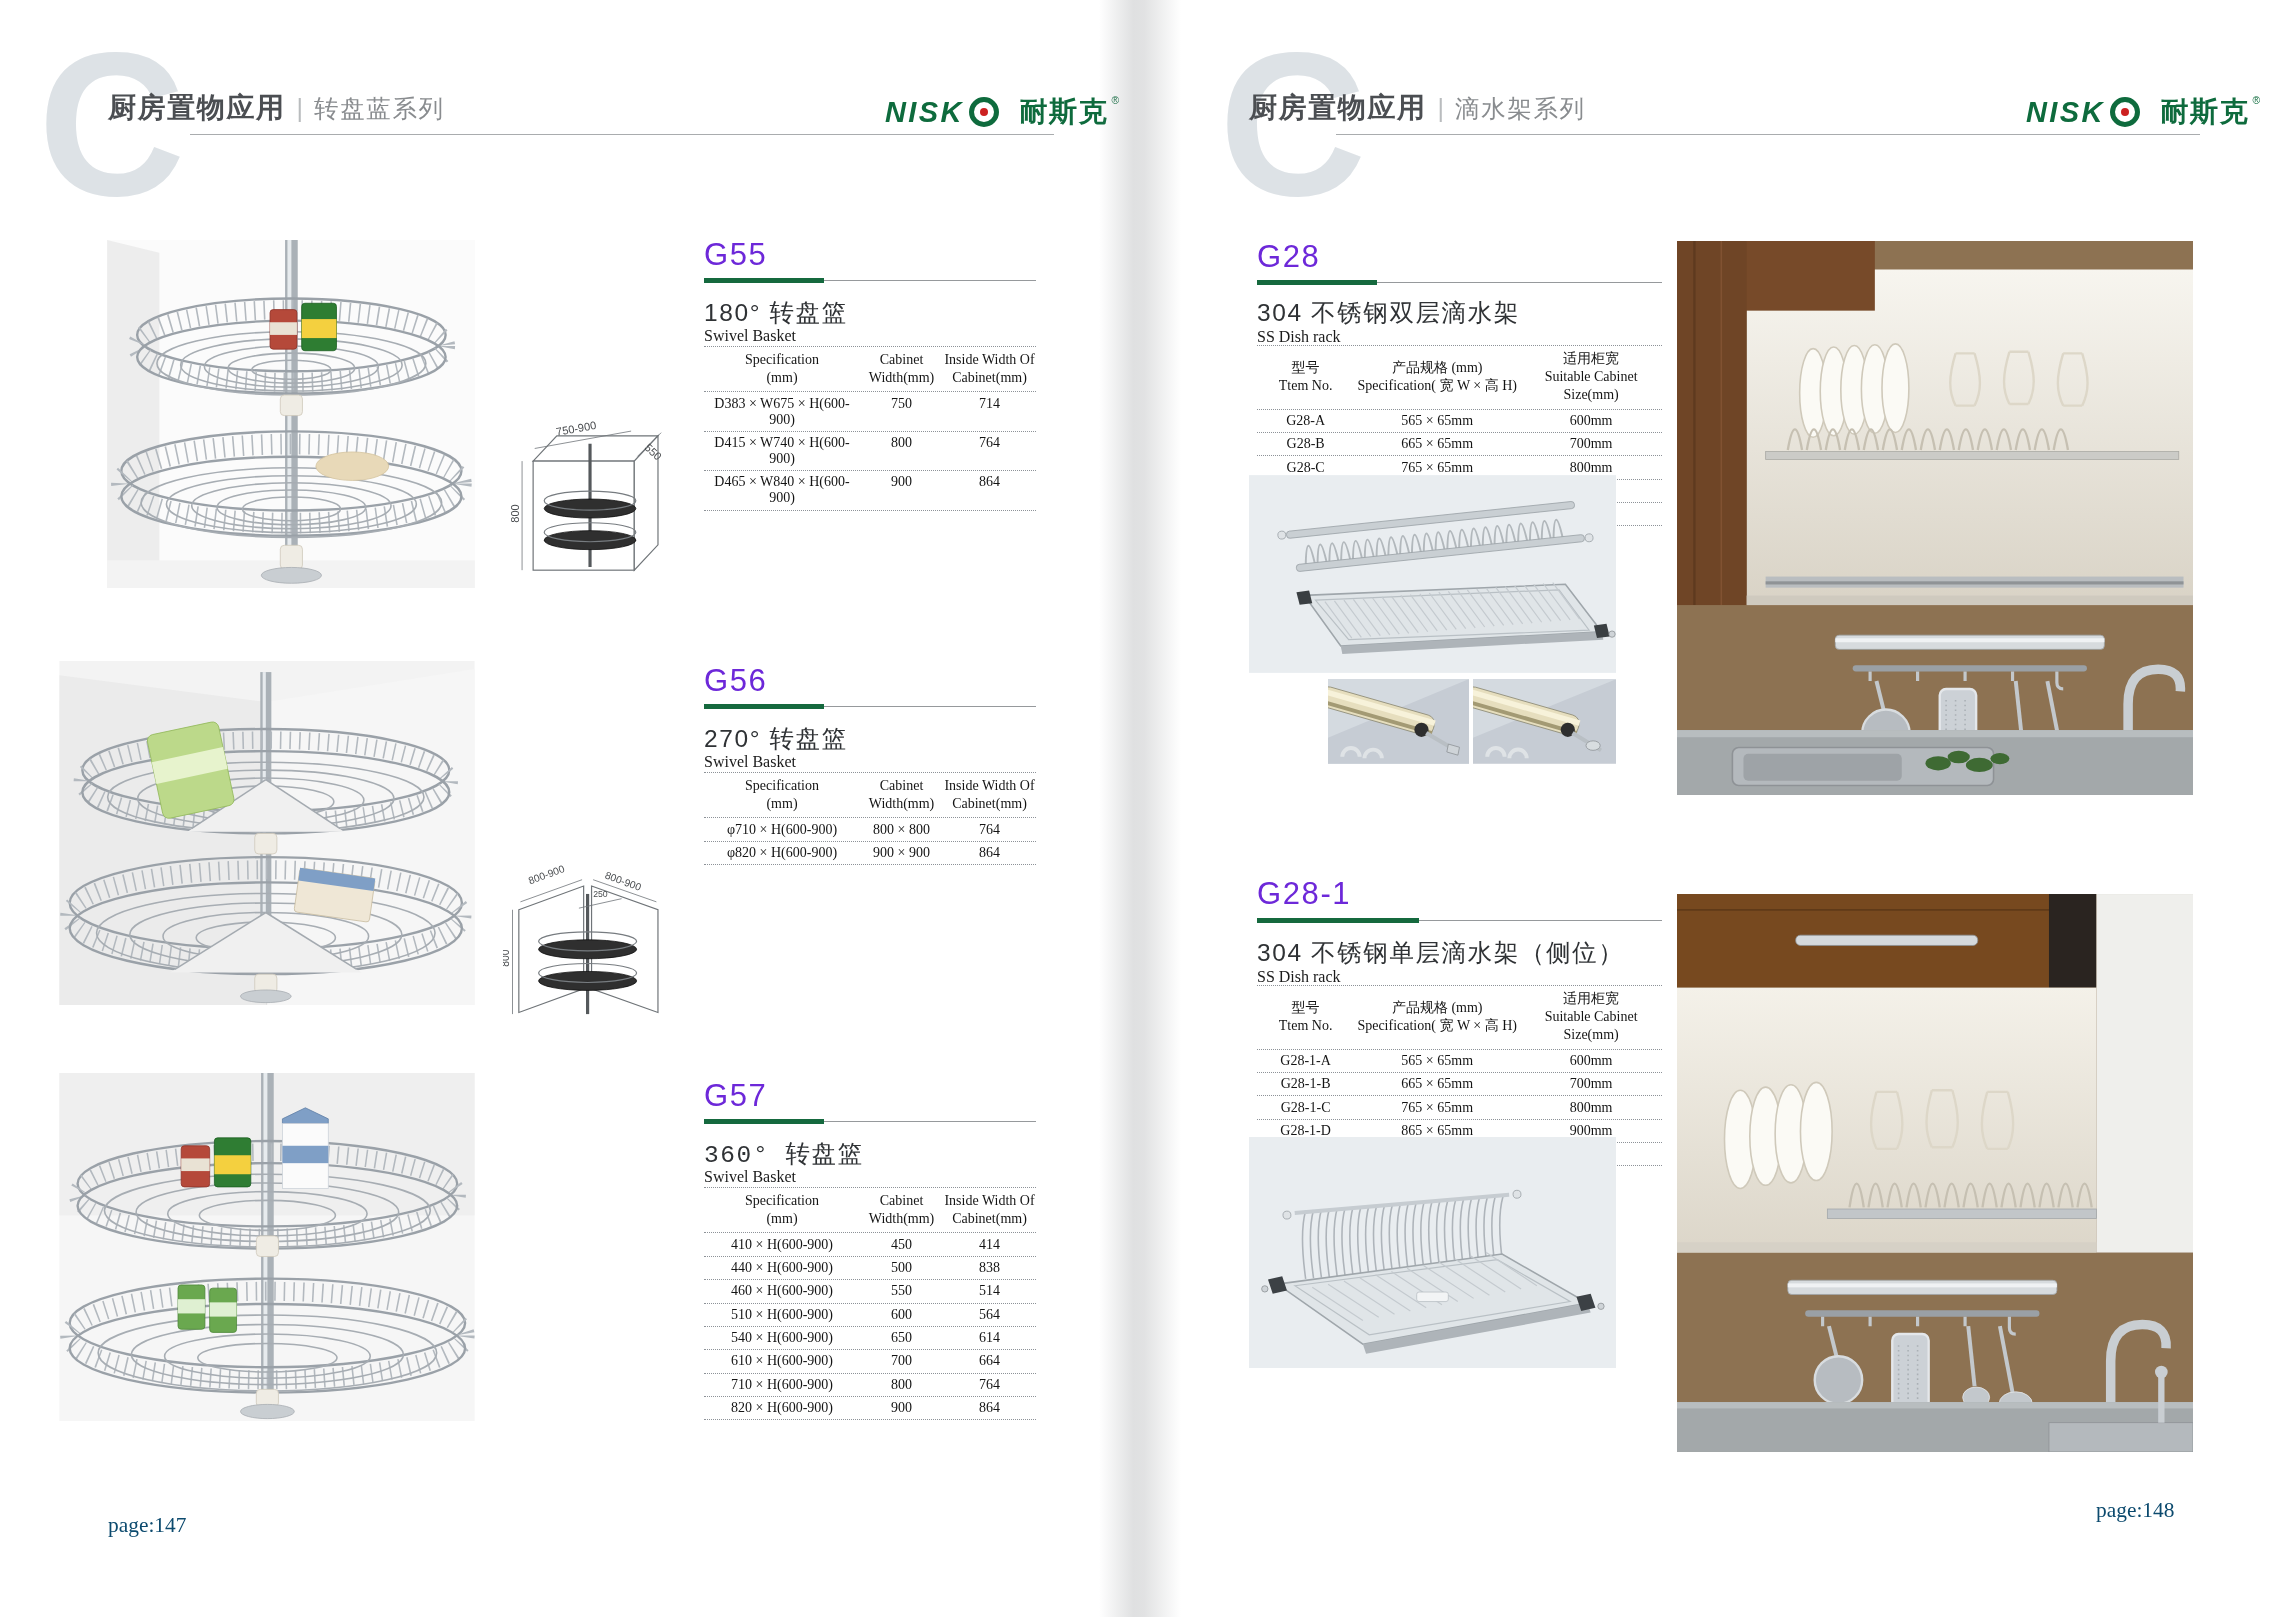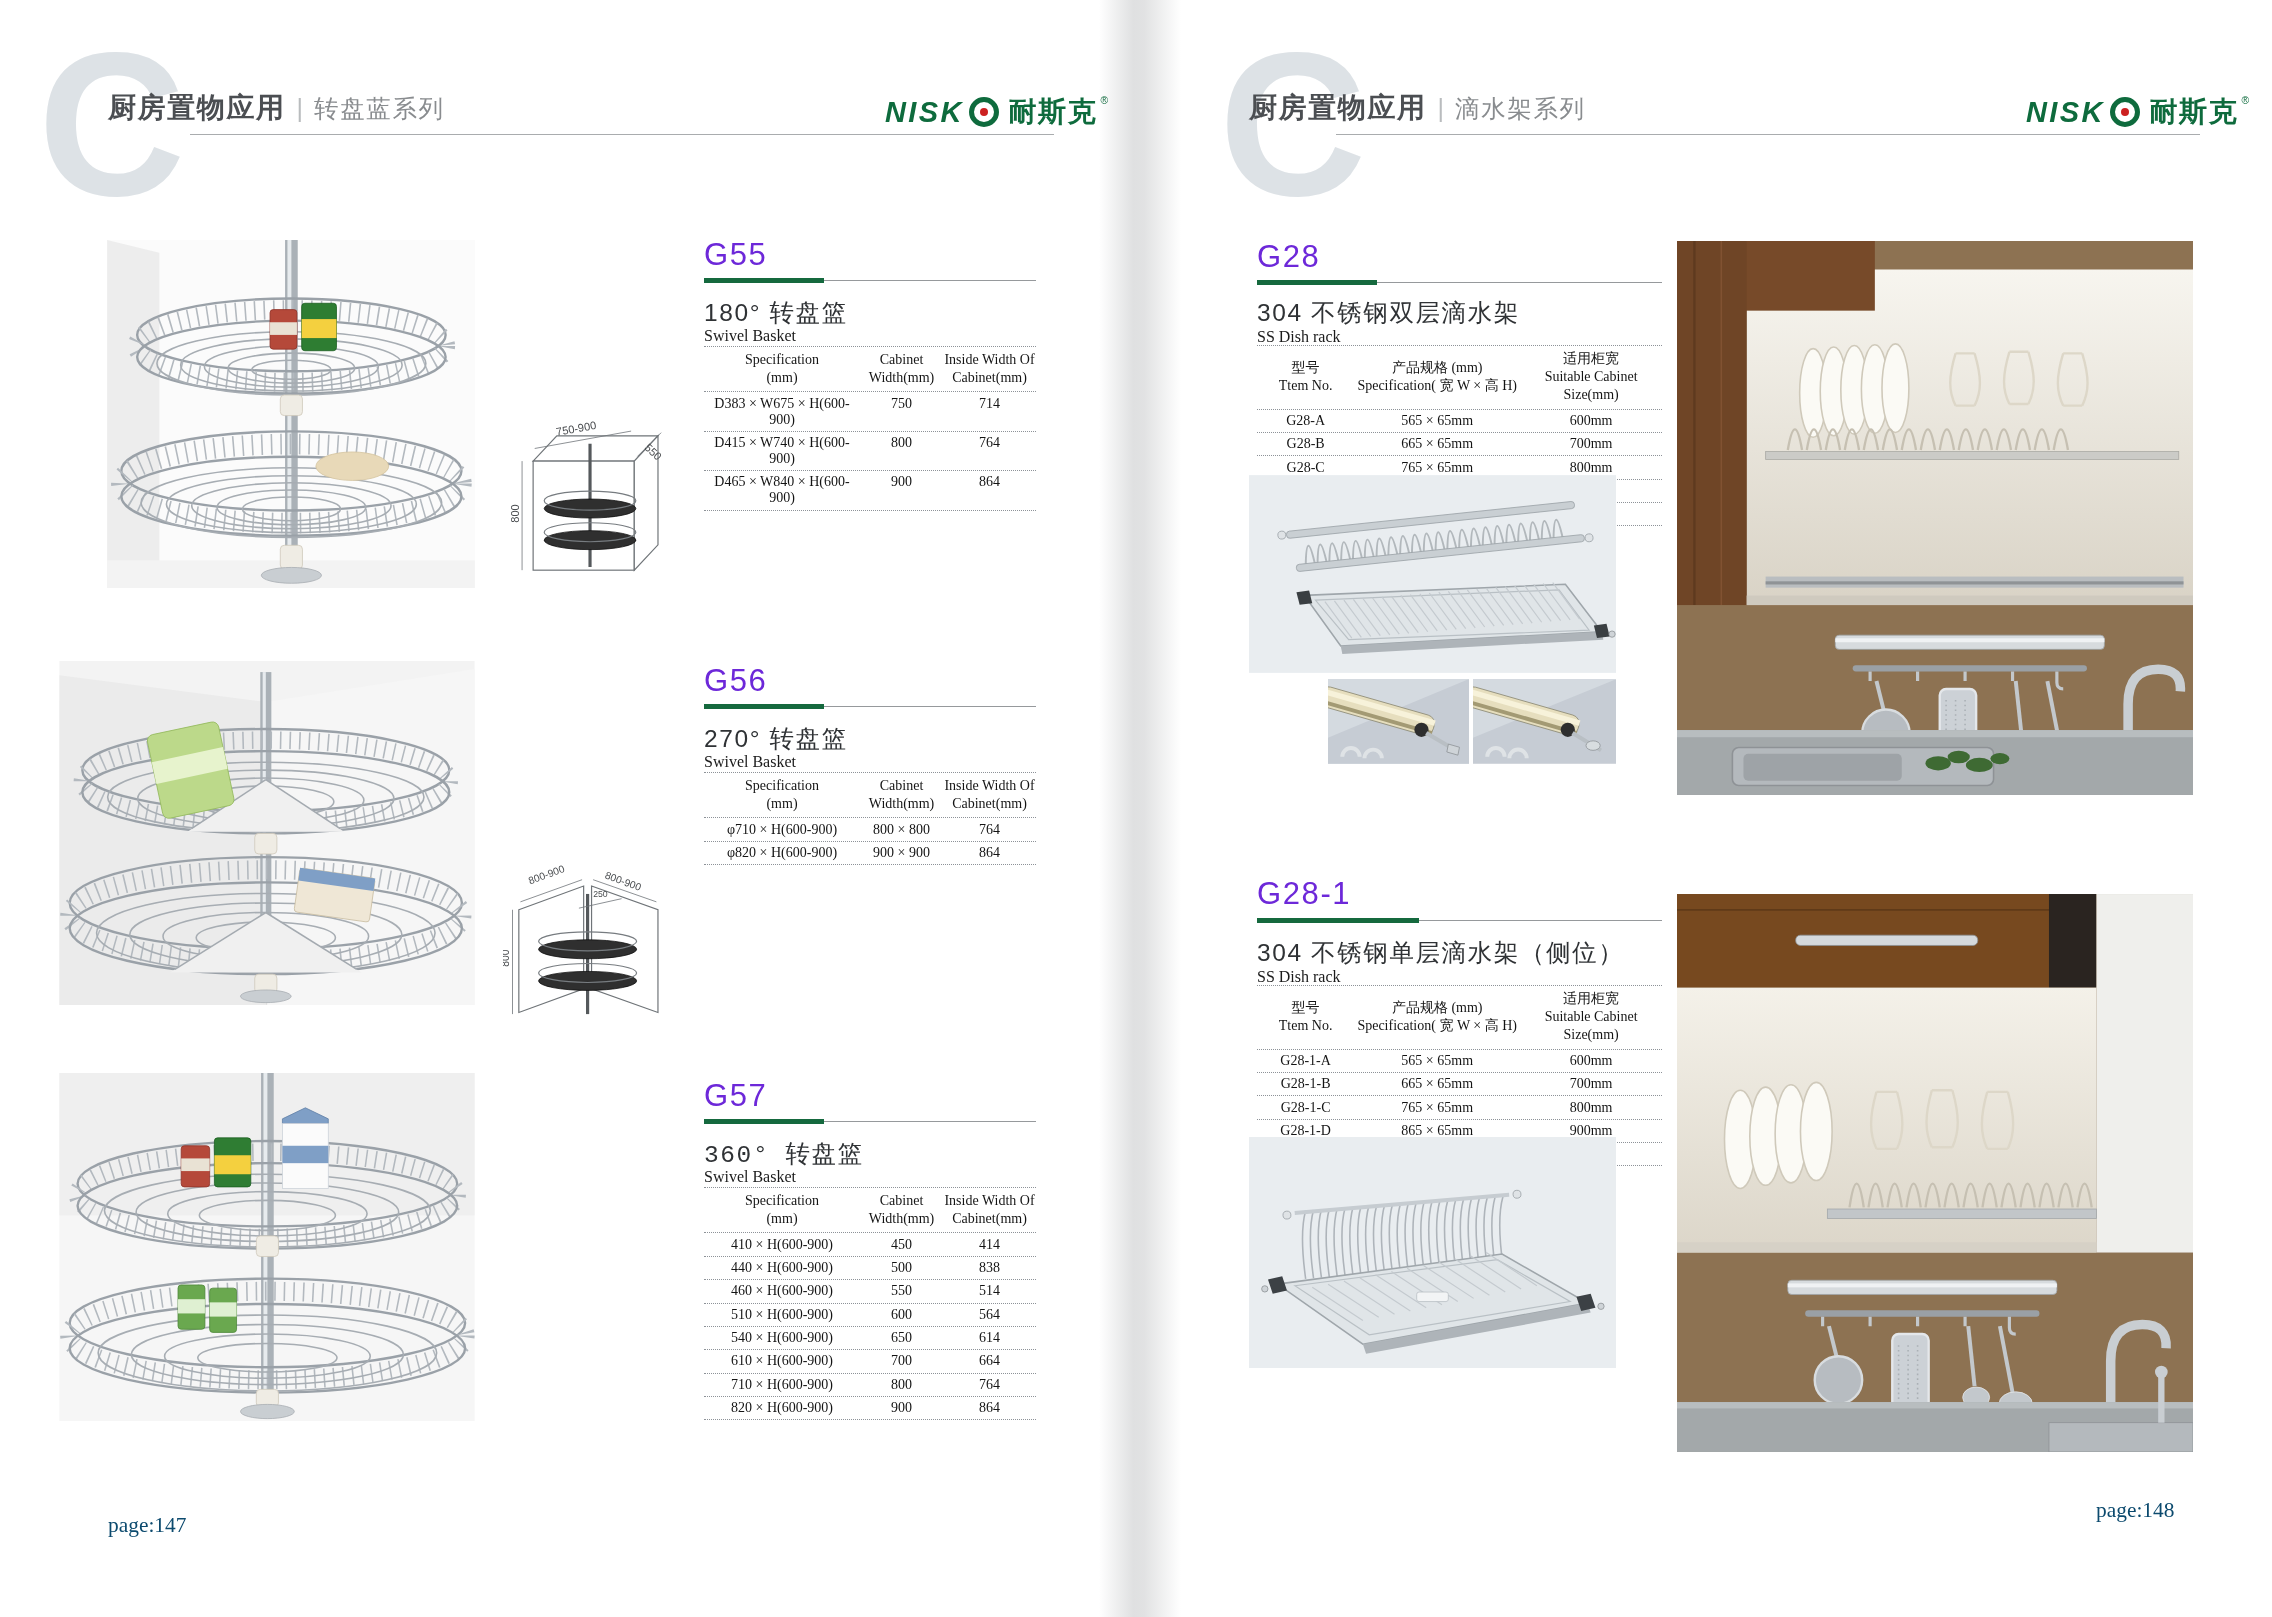--- a/index.html
+++ b/index.html
@@ -14,21 +14,21 @@
   .hdr-div{font-size:25px;color:#b9bcbe;font-weight:400;}
   .hdr-series{font-size:24.5px;color:#898c8f;letter-spacing:1.6px;}
   .hdr-rule{position:absolute;height:0.8px;background:#a9acae;}
   
   .logo{position:absolute;display:flex;align-items:center;gap:3.2px;color:#0e6b3d;}
   .logo-latin{font-size:29px;font-weight:bold;letter-spacing:2.4px;font-style:italic;}
   .logo-o{display:inline-block;width:20.6px;height:20.6px;border:5.5px solid #0e6b3d;border-radius:50%;
           position:relative;margin-left:1.6px;}
   .logo-o i{position:absolute;left:50%;top:50%;width:8px;height:8px;margin:-4px 0 0 -4px;
             background:#cc2020;border-radius:50%;}
-  .logo-cn{font-size:28px;font-weight:bold;margin-left:6px;letter-spacing:1.6px;}
+  .logo-cn{font-size:28px;font-weight:bold;margin-left:17px;letter-spacing:1.6px;}
   .logo-reg{font-size:10.3px;align-self:flex-start;margin-top:1.6px;}
   
   .sec{position:absolute;}
   .sec-code{font-size:31px;color:#6d28d9;letter-spacing:1.6px;}
   .sec-line{position:absolute;left:0;height:0.8px;background:#96999c;}
   .sec-line .green{position:absolute;left:0;top:-2.4px;height:5.5px;width:120px;background:#15693e;}
   .sec-line.wide .green{width:162px;}
   .sec-cn{position:absolute;left:0;font-size:24.5px;color:#2f3235;letter-spacing:1.6px;white-space:nowrap;}
   .sec-en{position:absolute;left:0;font-family:"Liberation Serif",serif;font-size:16px;color:#1a1a1a;}
   

